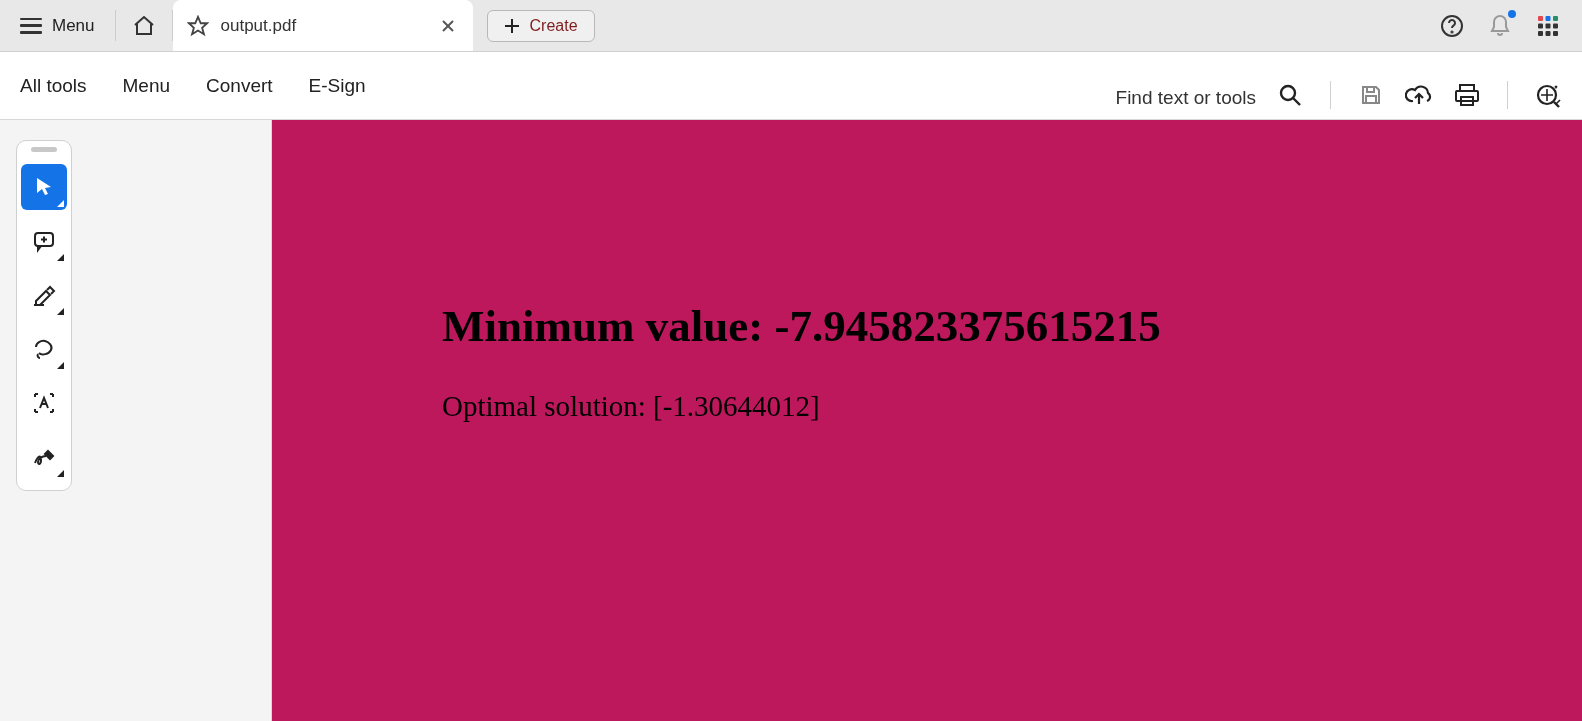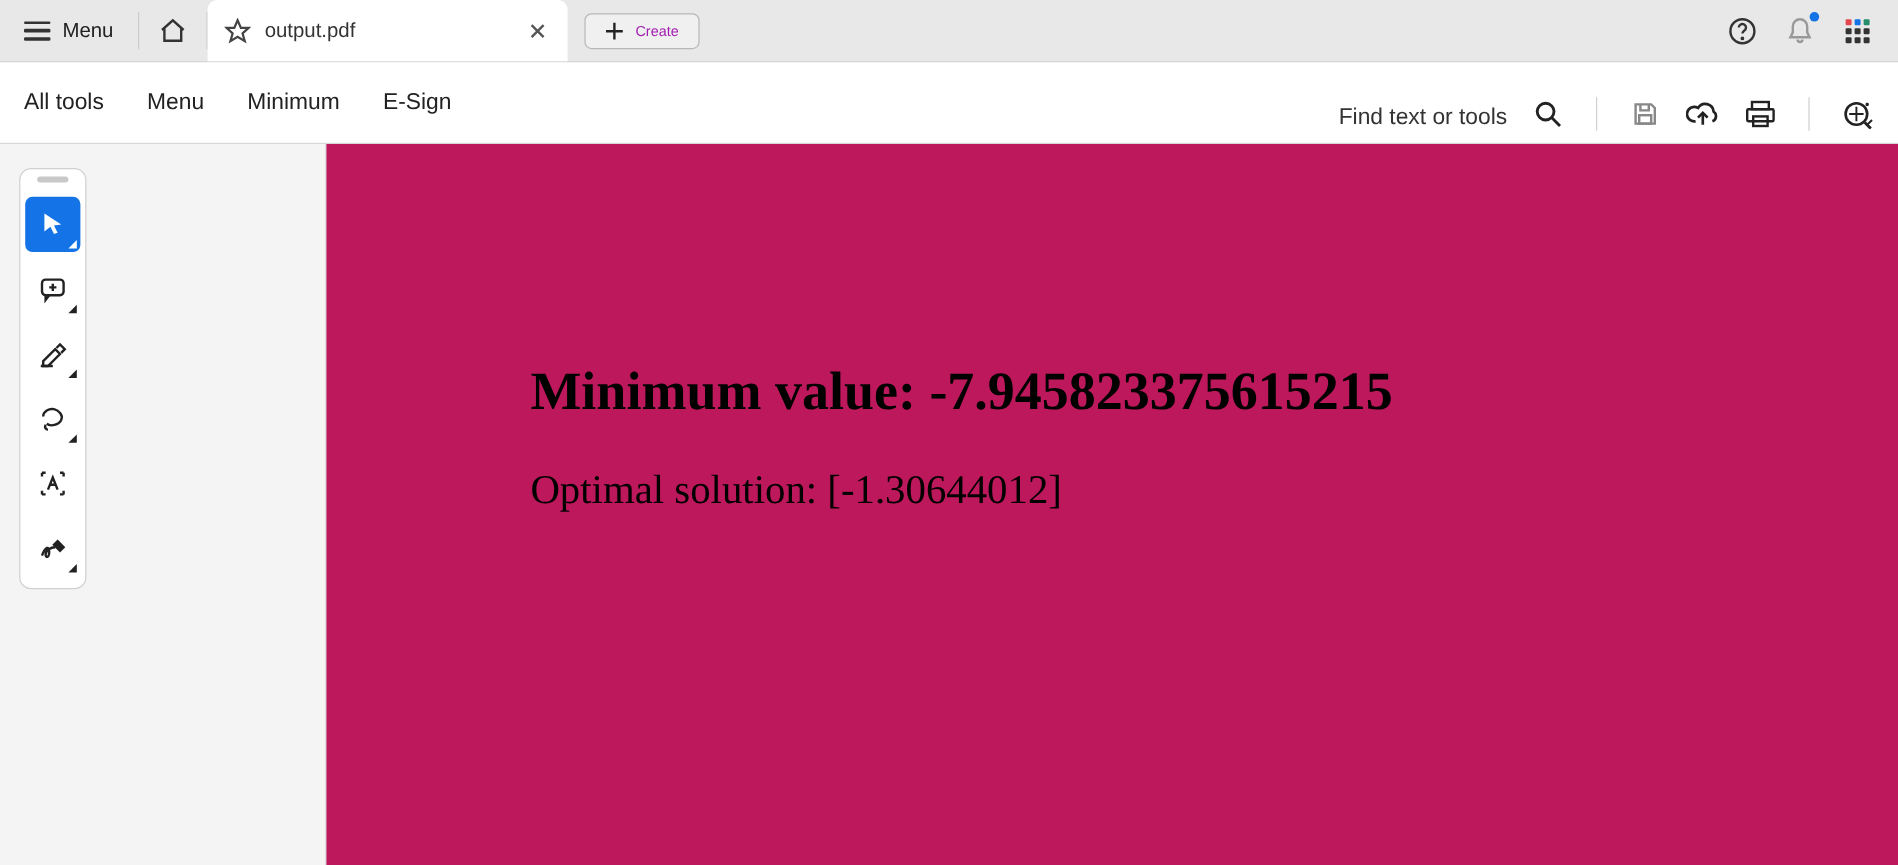--- a/index.html
+++ b/index.html
@@ -66,22 +66,22 @@
   }
   .create-btn {
     display: flex;
     align-items: center;
     gap: 10px;
     margin-left: 14px;
     padding: 6px 16px;
     background: #f0f0f0;
     border: 1px solid #b8b8b8;
     border-radius: 6px;
-    font-size: 12px;
-    color: #a21caf;
+    font-size: 16px;
+    color: #7f1d1d;
     cursor: pointer;
   }
   .titlebar-right {
     margin-left: auto;
     display: flex;
     align-items: center;
     gap: 20px;
     padding-right: 10px;
   }
   .icon-btn {
@@ -187,21 +187,21 @@
   }
   .doc-heading {
     font-family: "Times New Roman", Times, serif;
     font-weight: bold;
     font-size: 45px;
     color: #000;
     margin-bottom: 38px;
   }
   .doc-body {
     font-family: "Times New Roman", Times, serif;
-    font-size: 34px;
+    font-size: 29px;
     color: #000;
   }
   svg { display: block; }
 </style>
 </head>
 <body>
 
 <div class="titlebar">
   <div class="menu-btn">
     <div class="hamburger-icon">
@@ -266,21 +266,21 @@
         <rect x="16" y="16" width="5" height="5" rx="1" fill="#333"></rect>
       </svg>
     </div>
   </div>
 </div>
 
 <div class="toolbar2">
   <div class="toolbar2-left">
     <span>All tools</span>
     <span>Menu</span>
-    <span>Minimum</span>
+    <span>Convert</span>
     <span>E-Sign</span>
   </div>
   <div class="toolbar2-right">
     <span class="find-label">Find text or tools</span>
     <div class="icon-btn">
       <svg width="24" height="24" viewBox="0 0 24 24" fill="none" stroke="#222" stroke-width="2.4">
         <circle cx="10" cy="10" r="7"></circle>
           <line x1="15" y1="15" x2="22" y2="22"></line>
       </svg>
     </div>

